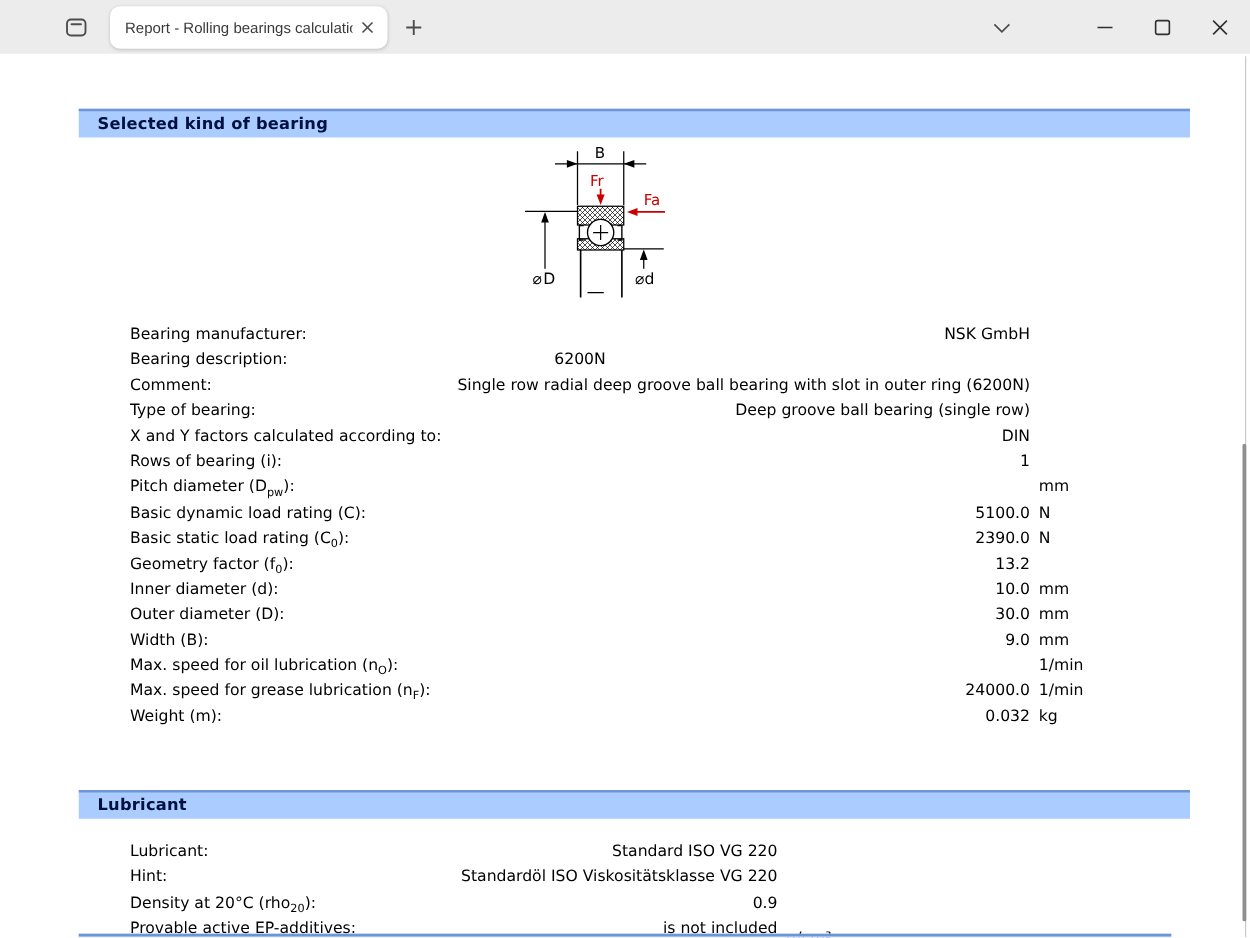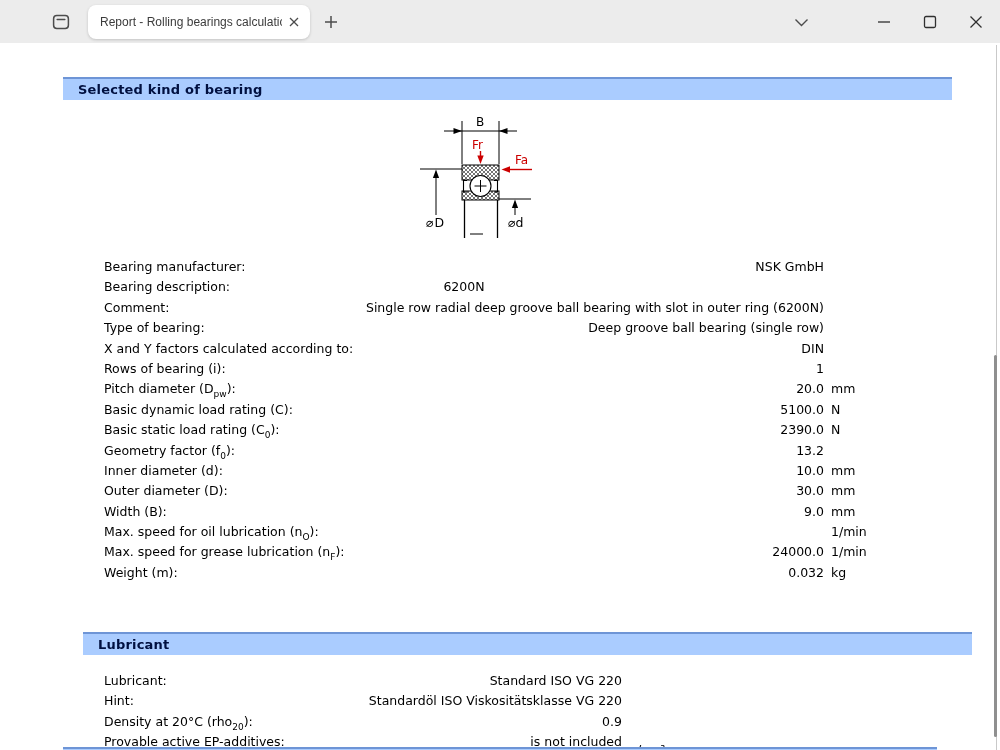--- a/index.html
+++ b/index.html
@@ -11,21 +11,21 @@
   .tab{position:absolute;left:88px;top:5px;width:222px;height:34px;background:var(--tab-bg,#fff);border-radius:8px;box-shadow:0 1px 3px rgba(0,0,0,.18);display:flex;align-items:center;padding:0 7px 0 12px;box-sizing:border-box;}
   .tab-title{flex:1 1 auto;overflow:hidden;white-space:nowrap;font-family:"Liberation Sans",sans-serif;font-size:12px;color:var(--tab-text,#3b3b3b);}
   .tab-close{flex:0 0 auto;width:18px;height:18px;display:flex;align-items:center;justify-content:center;border-radius:4px;cursor:pointer;margin-left:3px;}
   .newtab{position:absolute;left:320px;top:11px;width:22px;height:22px;display:flex;align-items:center;justify-content:center;border-radius:5px;cursor:pointer;}
   .chevron-btn{position:absolute;left:789px;top:10px;width:24px;height:24px;display:flex;align-items:center;justify-content:center;cursor:pointer;}
   .wc{position:absolute;top:0;width:46px;height:43px;display:flex;align-items:center;justify-content:center;cursor:pointer;}
   .wc.min{left:861px;}.wc.max{left:907px;}.wc.cls{left:953px;}
 
   
   .section-header{position:absolute;left:63px;width:874px;height:21px;background:var(--header-bg,#aaccff);border-top:2px solid var(--header-border,#6e95d6);display:flex;align-items:center;padding-left:15px;box-sizing:content-box;font-size:13px;font-weight:bold;color:var(--header-text,#001040);letter-spacing:.2px;}
-  #sec-h0{top:77px;} #sec-h1{top:632px;margin-left:20px;}
+  #sec-h0{top:87px;} #sec-h1{top:632px;}
   .diagram{position:absolute;left:400px;top:112px;}
   .prop-rows{position:absolute;left:104px;width:830px;font-size:12.5px;color:var(--body-text,#000);}
   #rows-0{top:257px;} #rows-1{top:671px;}
   .prop-row{position:relative;height:20.4px;line-height:20.4px;}
   .lab{position:absolute;left:0;top:0;white-space:nowrap;}
   .lab sub{font-size:9px;line-height:0;}
   .val{position:absolute;left:0;top:0;text-align:right;white-space:nowrap;}
   .unit{position:absolute;top:0;white-space:nowrap;}
   .bottom-sliver{position:absolute;left:63px;top:747px;width:874px;height:3px;background:var(--header-bg,#aaccff);border-top:2px solid var(--header-border,#6e95d6);}
   .scroll-track{position:absolute;left:996px;top:45px;width:1px;height:705px;background:var(--scroll-track,#c9c9c9);}
@@ -157,21 +157,20 @@
         <span class="val" style="width: 720px;">DIN</span>
         <span class="unit" style="left: 727px;"></span>
       </div>
       <div class="prop-row">
         <span class="lab">Rows of bearing (i):</span>
         <span class="val" style="width: 720px;">1</span>
         <span class="unit" style="left: 727px;"></span>
       </div>
       <div class="prop-row">
         <span class="lab">Pitch diameter (D<sub>pw</sub>):</span>
-        <span class="val" style="width: 720px;">20.0</span>
         <span class="unit" style="left: 727px;">mm</span>
       </div>
       <div class="prop-row">
         <span class="lab">Basic dynamic load rating (C):</span>
         <span class="val" style="width: 720px;">5100.0</span>
         <span class="unit" style="left: 727px;">N</span>
       </div>
       <div class="prop-row">
         <span class="lab">Basic static load rating (C<sub>0</sub>):</span>
         <span class="val" style="width: 720px;">2390.0</span>

